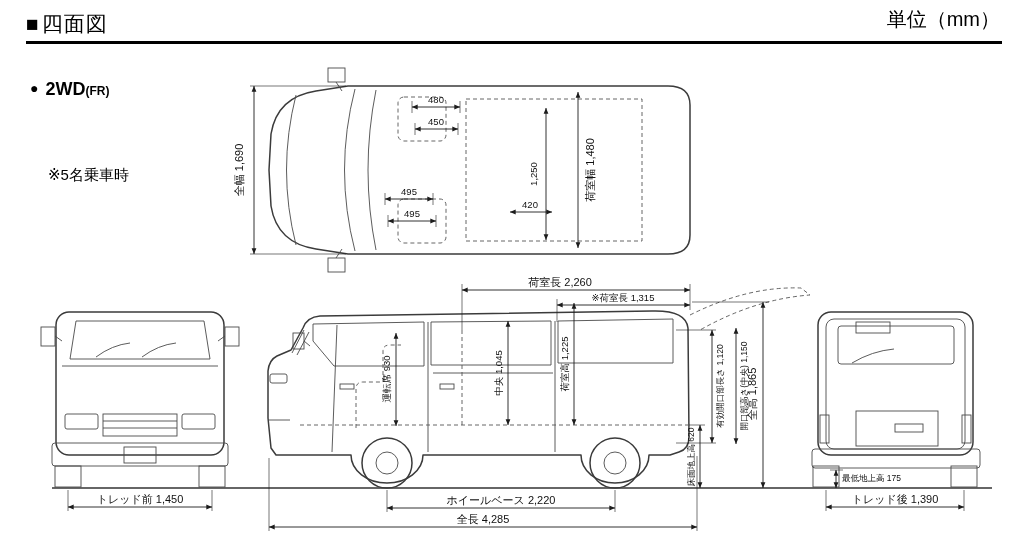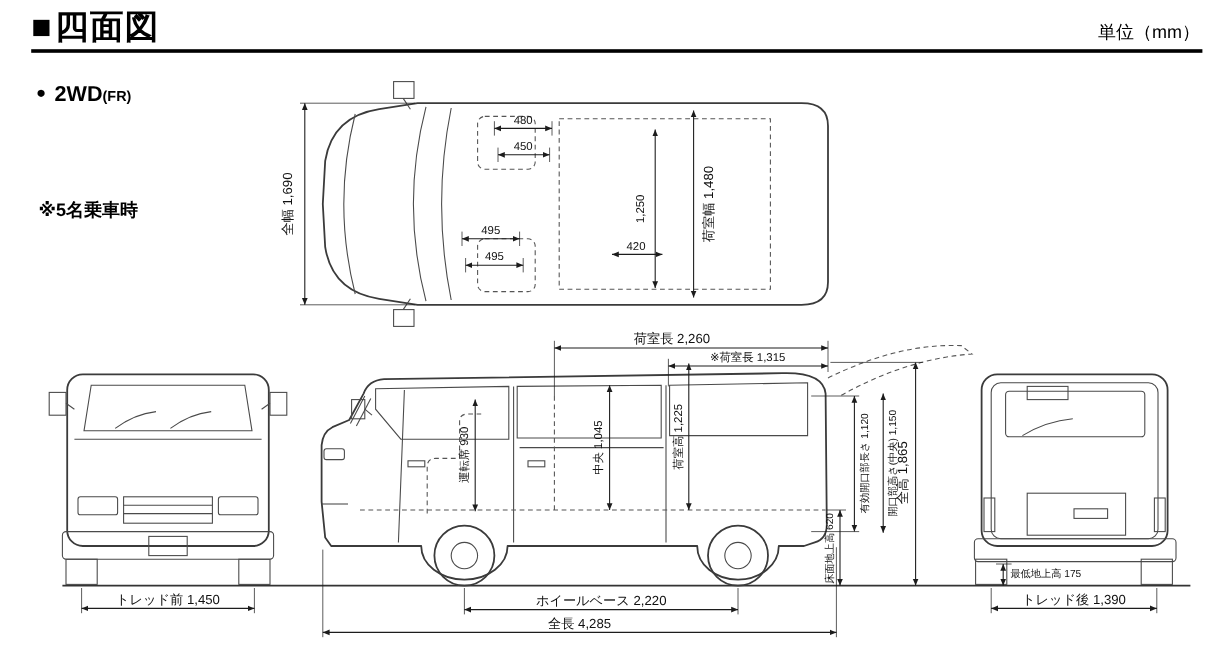--- a/index.html
+++ b/index.html
@@ -1,29 +1,29 @@
 <!DOCTYPE html>
 <html><head>
 <meta charset="utf-8">
 <style>
   html,body{margin:0;padding:0;background:#fff;}
   .page{position:relative;width:1024px;height:543px;background:#fff;overflow:hidden;
         font-family:"Liberation Sans","DejaVu Sans",sans-serif;color:#000;}
   .header{position:absolute;top:6px;left:26px;right:24px;display:flex;
           justify-content:space-between;align-items:flex-end;}
-  .title{font-size:28px;font-weight:700;letter-spacing:1px;line-height:1.2;}
+  .title{font-size:21px;font-weight:400;letter-spacing:1px;line-height:1.2;}
   .title .marker{margin-right:2px;}
-  .unit{font-size:15px;padding-bottom:3px;}
+  .unit{font-size:20px;padding-bottom:3px;}
   .rule{position:absolute;top:41px;left:26px;right:22px;border-bottom:3px solid #000;}
   .specs{position:absolute;top:60px;left:30px;margin:0;padding:0;list-style:none;
          font-size:18px;font-weight:700;}
-  .specs li{margin:5px 0;line-height:1.45;}
+  .specs li{margin:16px 0;line-height:1.45;}
   .bl{font-size:14px;margin-right:7px;vertical-align:2px;}
   .sub{font-size:12px;font-weight:700;}
-  .note{position:absolute;top:166px;left:32px;font-size:15px;font-weight:700;}
+  .note{position:absolute;top:166px;left:48px;font-size:15px;font-weight:400;}
   svg.diagram{position:absolute;left:0;top:0;}
   .oln{fill:none;stroke:#3b3b3b;stroke-width:1.5;stroke-linejoin:round;stroke-linecap:round;}
   .dtl{fill:none;stroke:#4a4a4a;stroke-width:0.9;}
   .hid{fill:none;stroke:#555;stroke-width:0.9;stroke-dasharray:4 3;}
   .dim{stroke:#1c1c1c;stroke-width:0.9;fill:none;}
   .ext{stroke:#1c1c1c;stroke-width:0.6;}
   .gnd{stroke:#333;stroke-width:1.3;}
   svg text{font-family:"Liberation Sans","DejaVu Sans",sans-serif;fill:#111;}
   .t{font-size:11px;}
   .ts{font-size:9.5px;}

